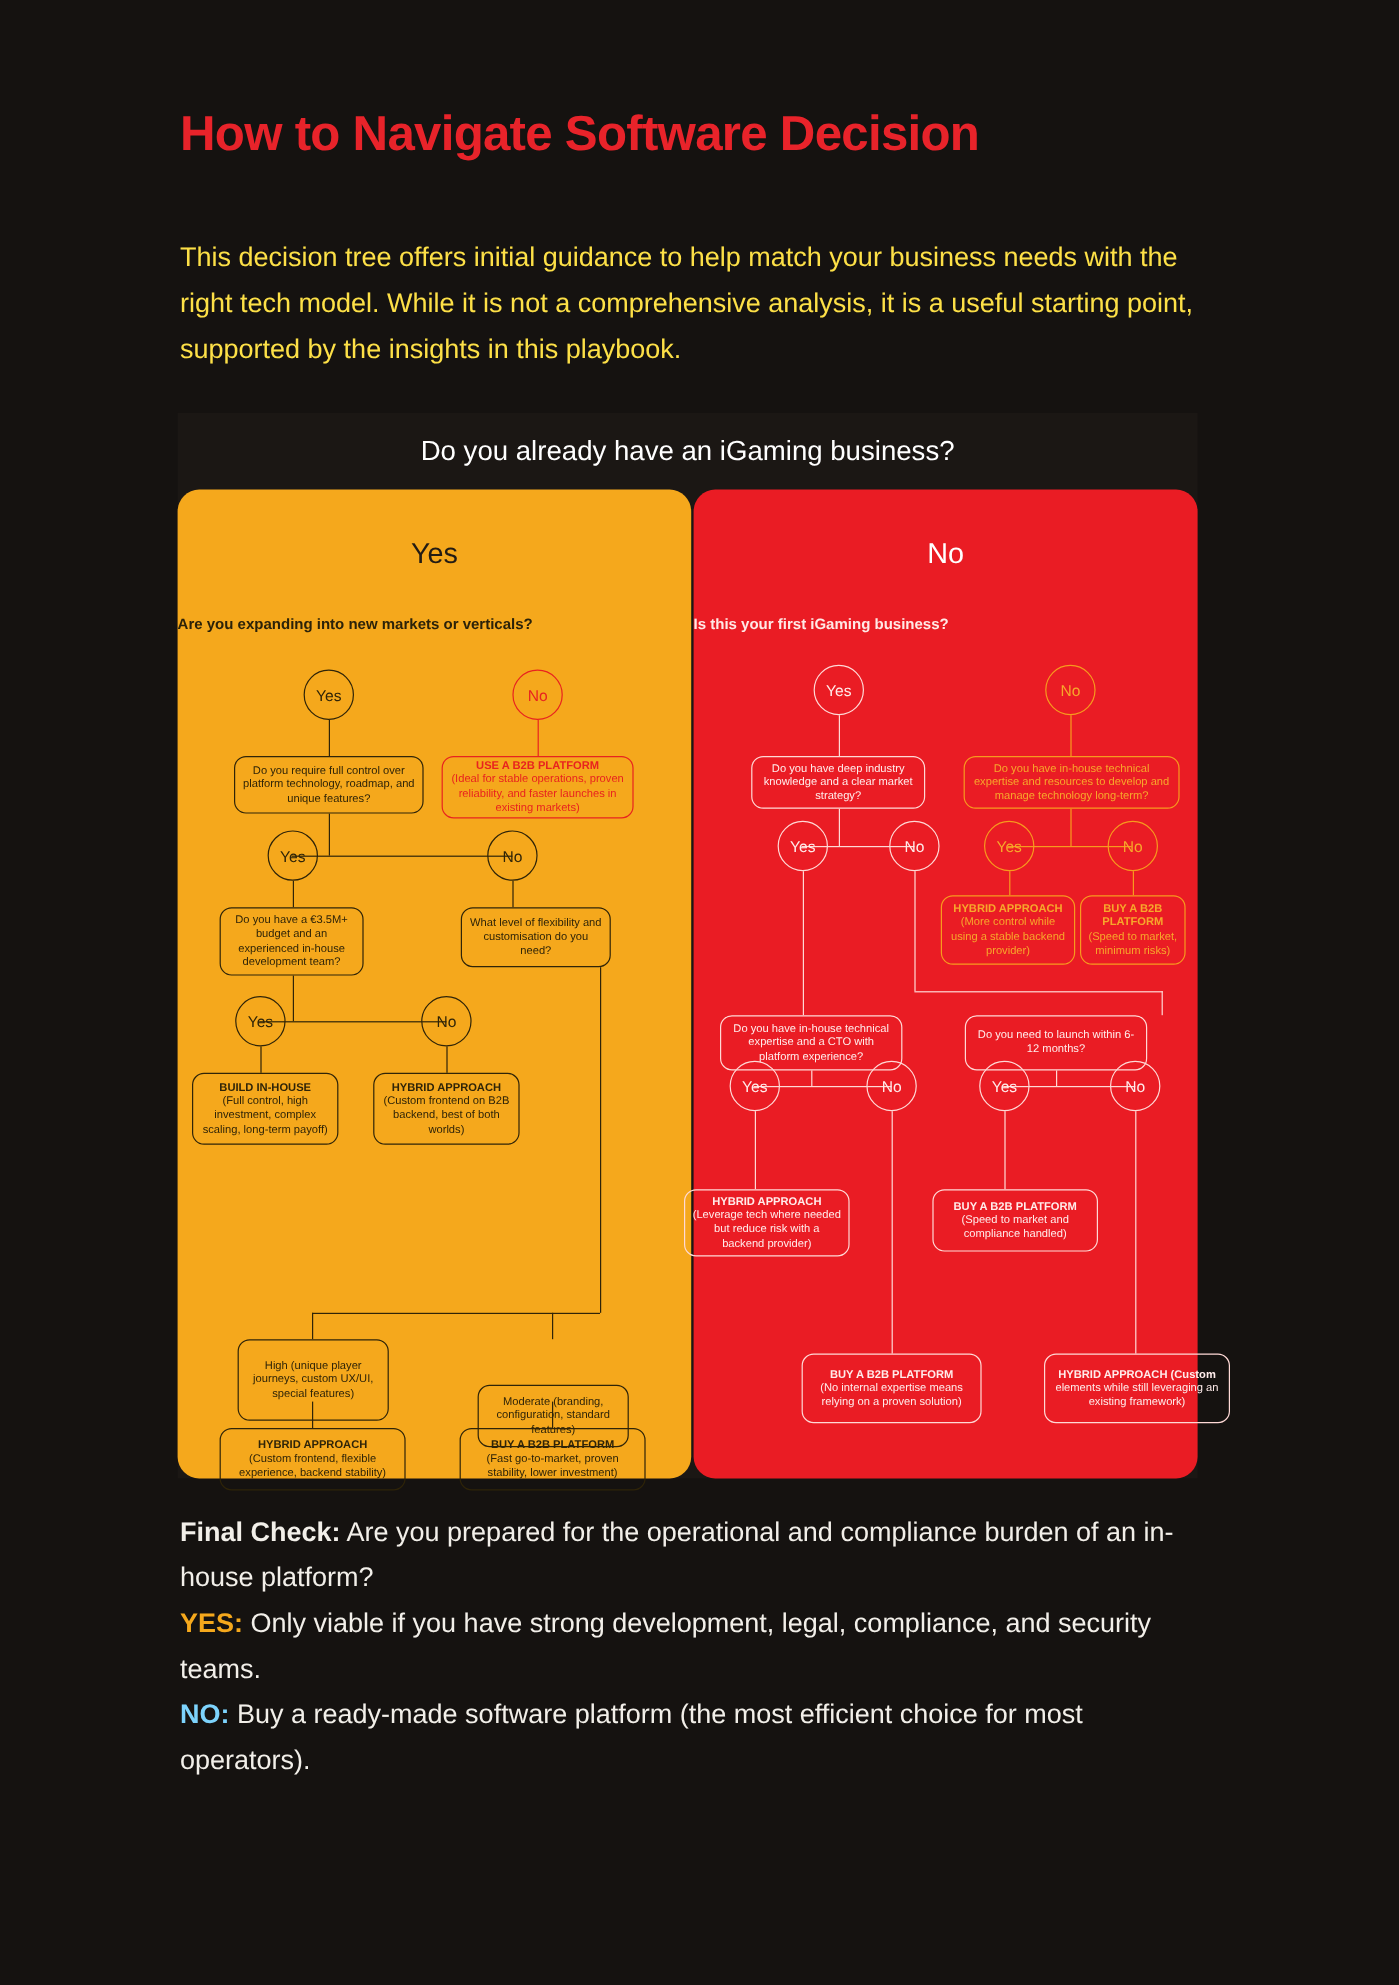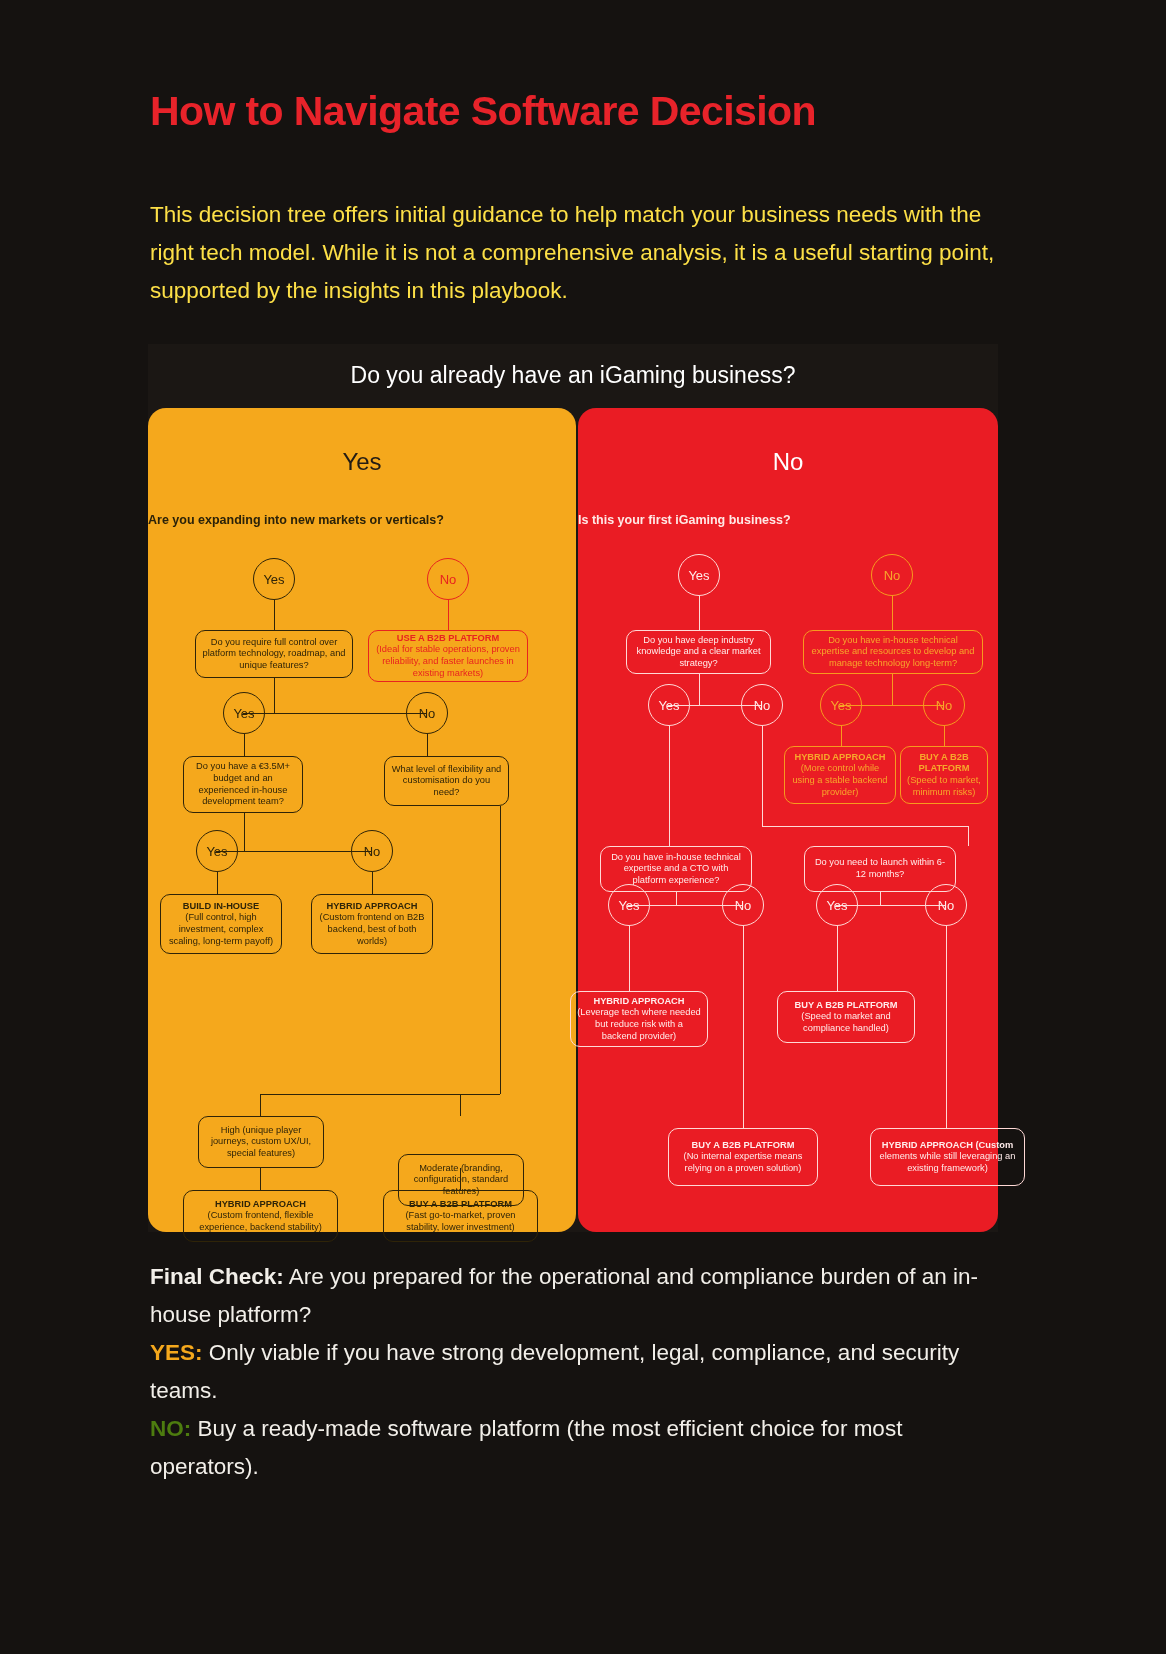--- a/index.html
+++ b/index.html
@@ -92,21 +92,21 @@
   .v { width: 1.3px; }
   .h { height: 1.3px; }
 
   
   .footer {
     position: absolute; left: 150px; top: 1258px; width: 850px;
     font-size: 22.5px; line-height: 38px; color: #f2efe9;
   }
   .footer .k { font-weight: bold; }
   .footer .yel { color: #f5a81c; font-weight: bold; }
-  .footer .red { color: #4d7c0f; font-weight: bold; }
+  .footer .red { color: #7dd3fc; font-weight: bold; }
 </style>
 </head>
 <body>
 
 <div class="page">
 
   <div class="title">How to Navigate Software Decision</div>
   <div class="intro">This decision tree offers initial guidance to help match your business needs with the right tech model. While it is not a comprehensive analysis, it is a useful starting point, supported by the insights in this playbook.</div>
 
   <div class="diagram">
@@ -161,21 +161,21 @@
       <div class="node box d" style="left:163px; top:486px; width:122px; height:60px; flex-direction:column;">
         <b>HYBRID APPROACH</b>
         <span>(Custom frontend on B2B backend, best of both worlds)</span>
       </div>
 
       <div class="ln v d-l" style="left:351.5px; top:398px; height:288px;"></div>
       <div class="ln h d-l" style="left:112px; top:686px; width:240px;"></div>
       <div class="ln v d-l" style="left:112px; top:686px; height:22px;"></div>
       <div class="ln v d-l" style="left:311.5px; top:686px; height:22px;"></div>
 
-      <div class="node box d" style="left:50px; top:708px; width:126px; height:52px;">
+      <div class="node box d" style="left:50px; top:708px; width:126px; height:68px;">
         <span>High (unique player journeys, custom UX/UI, special features)</span>
       </div>
       <div class="node box d" style="left:250px; top:746px; width:126px; height:52px;">
         <span>Moderate (branding, configuration, standard features)</span>
       </div>
 
       <div class="ln v d-l" style="left:112px; top:760px; height:22px;"></div>
       <div class="ln v d-l" style="left:311.5px; top:760px; height:22px;"></div>
 
       <div class="node box d" style="left:35px; top:782px; width:155px; height:52px; flex-direction:column;">

